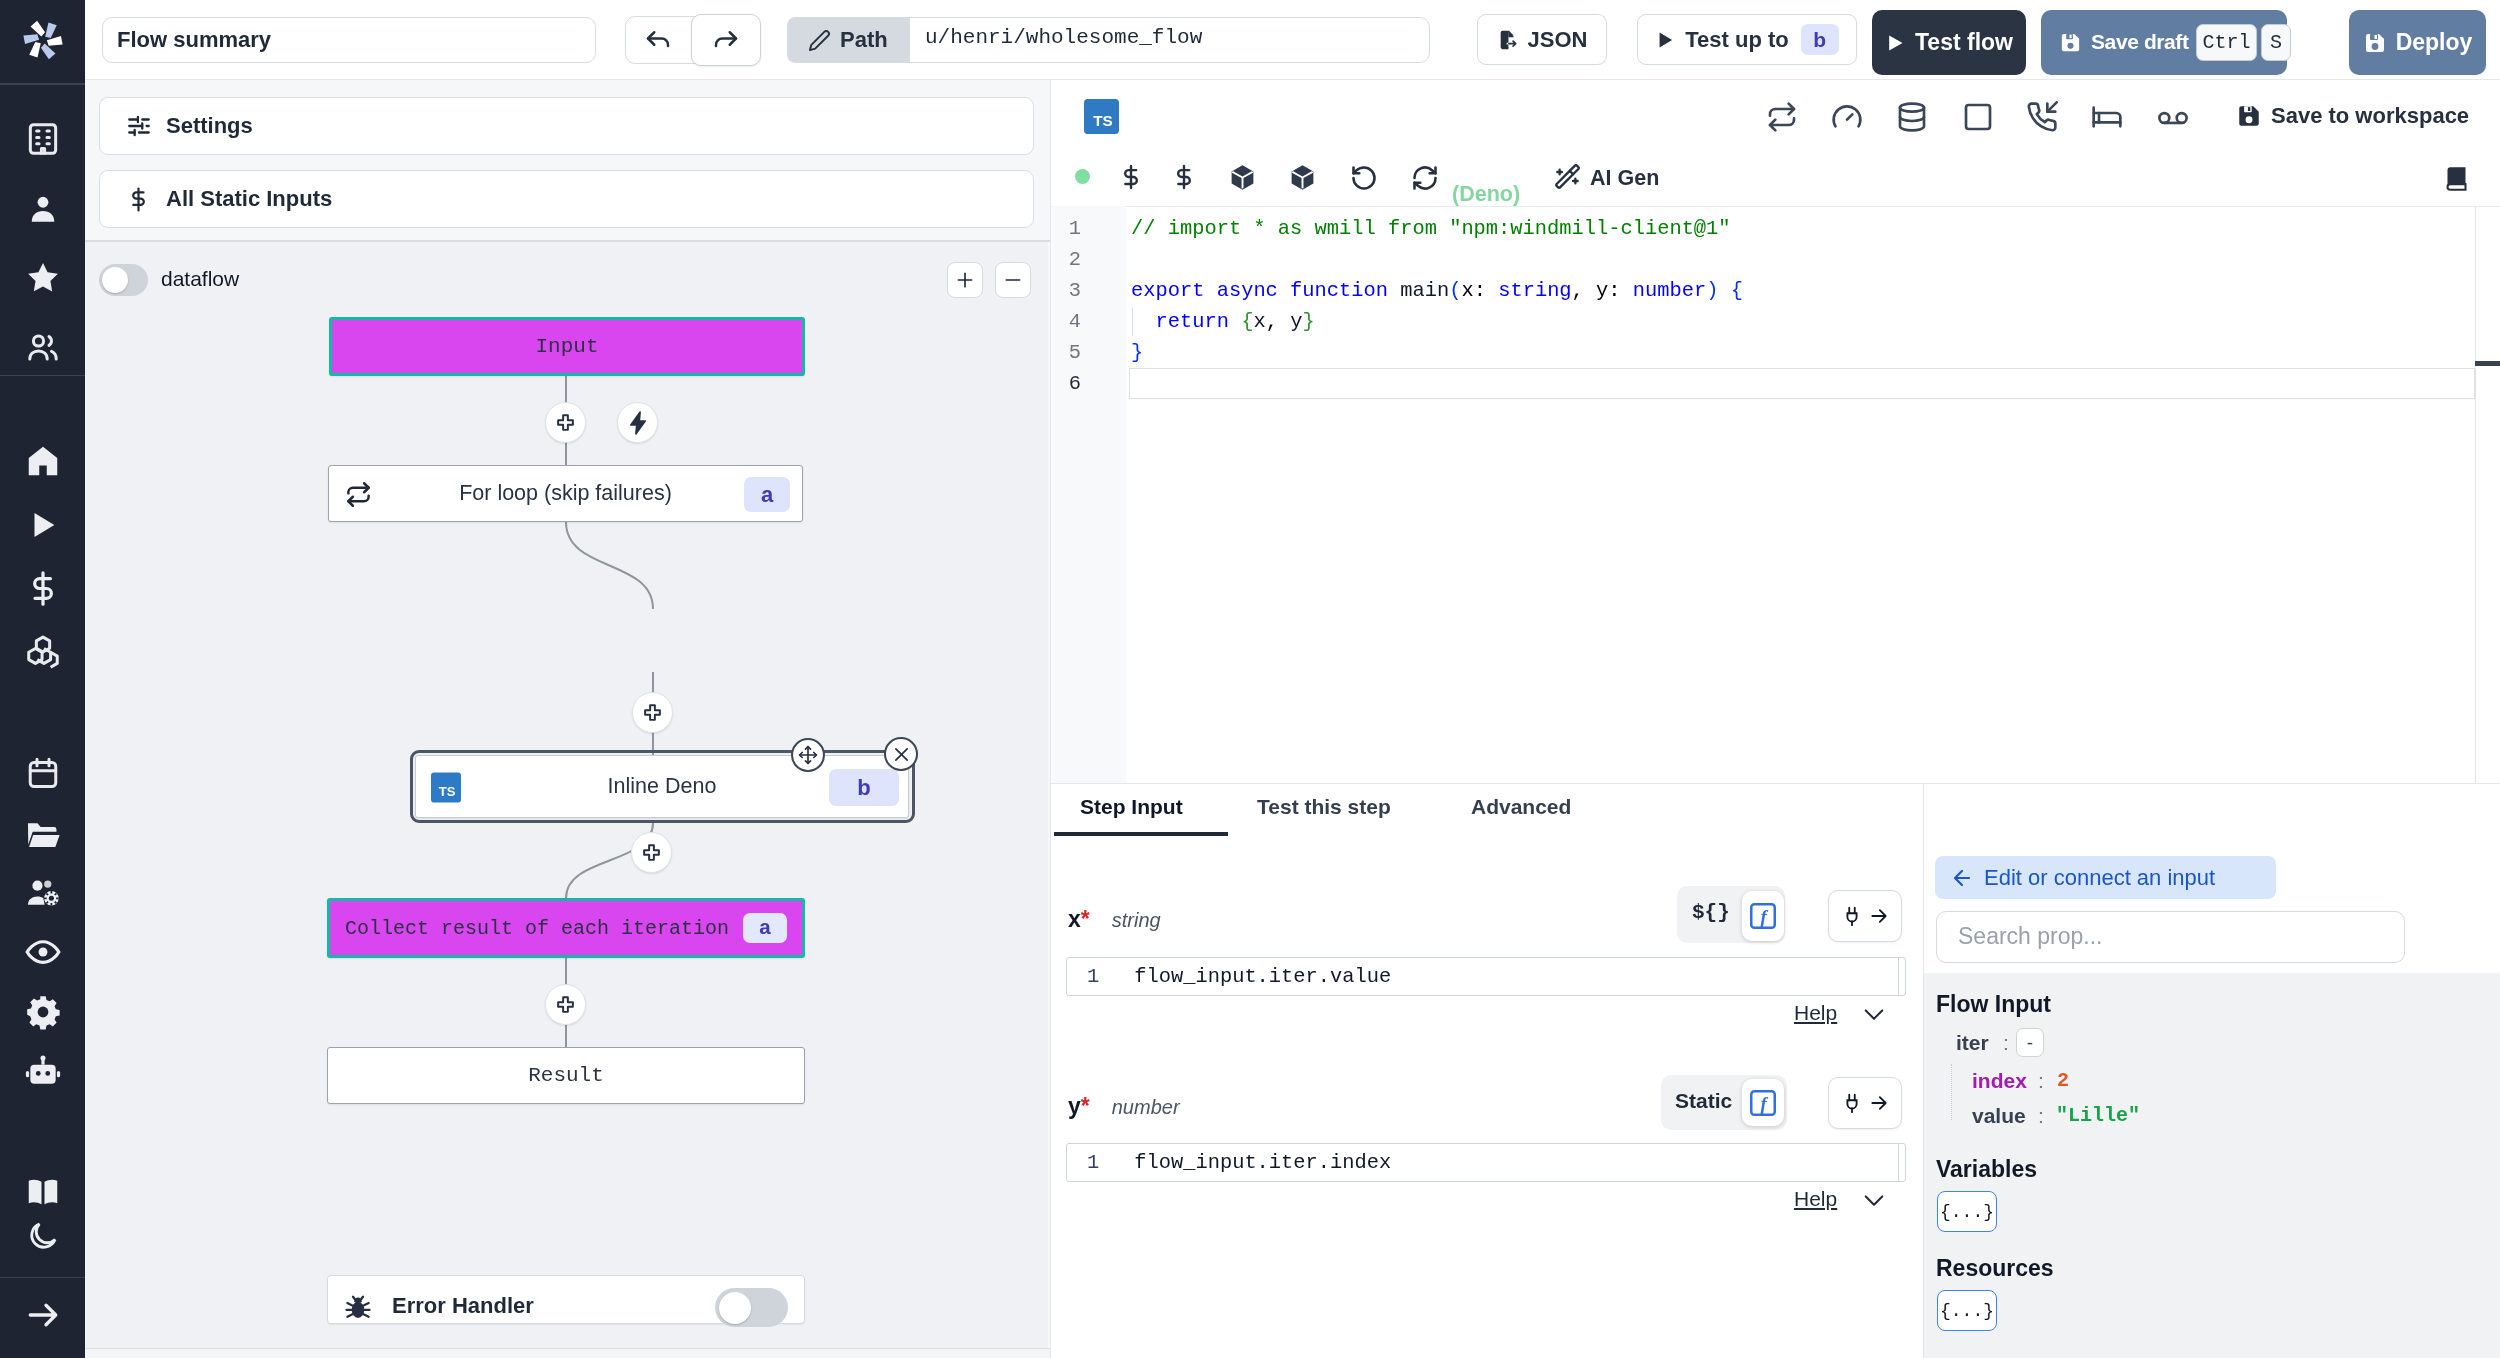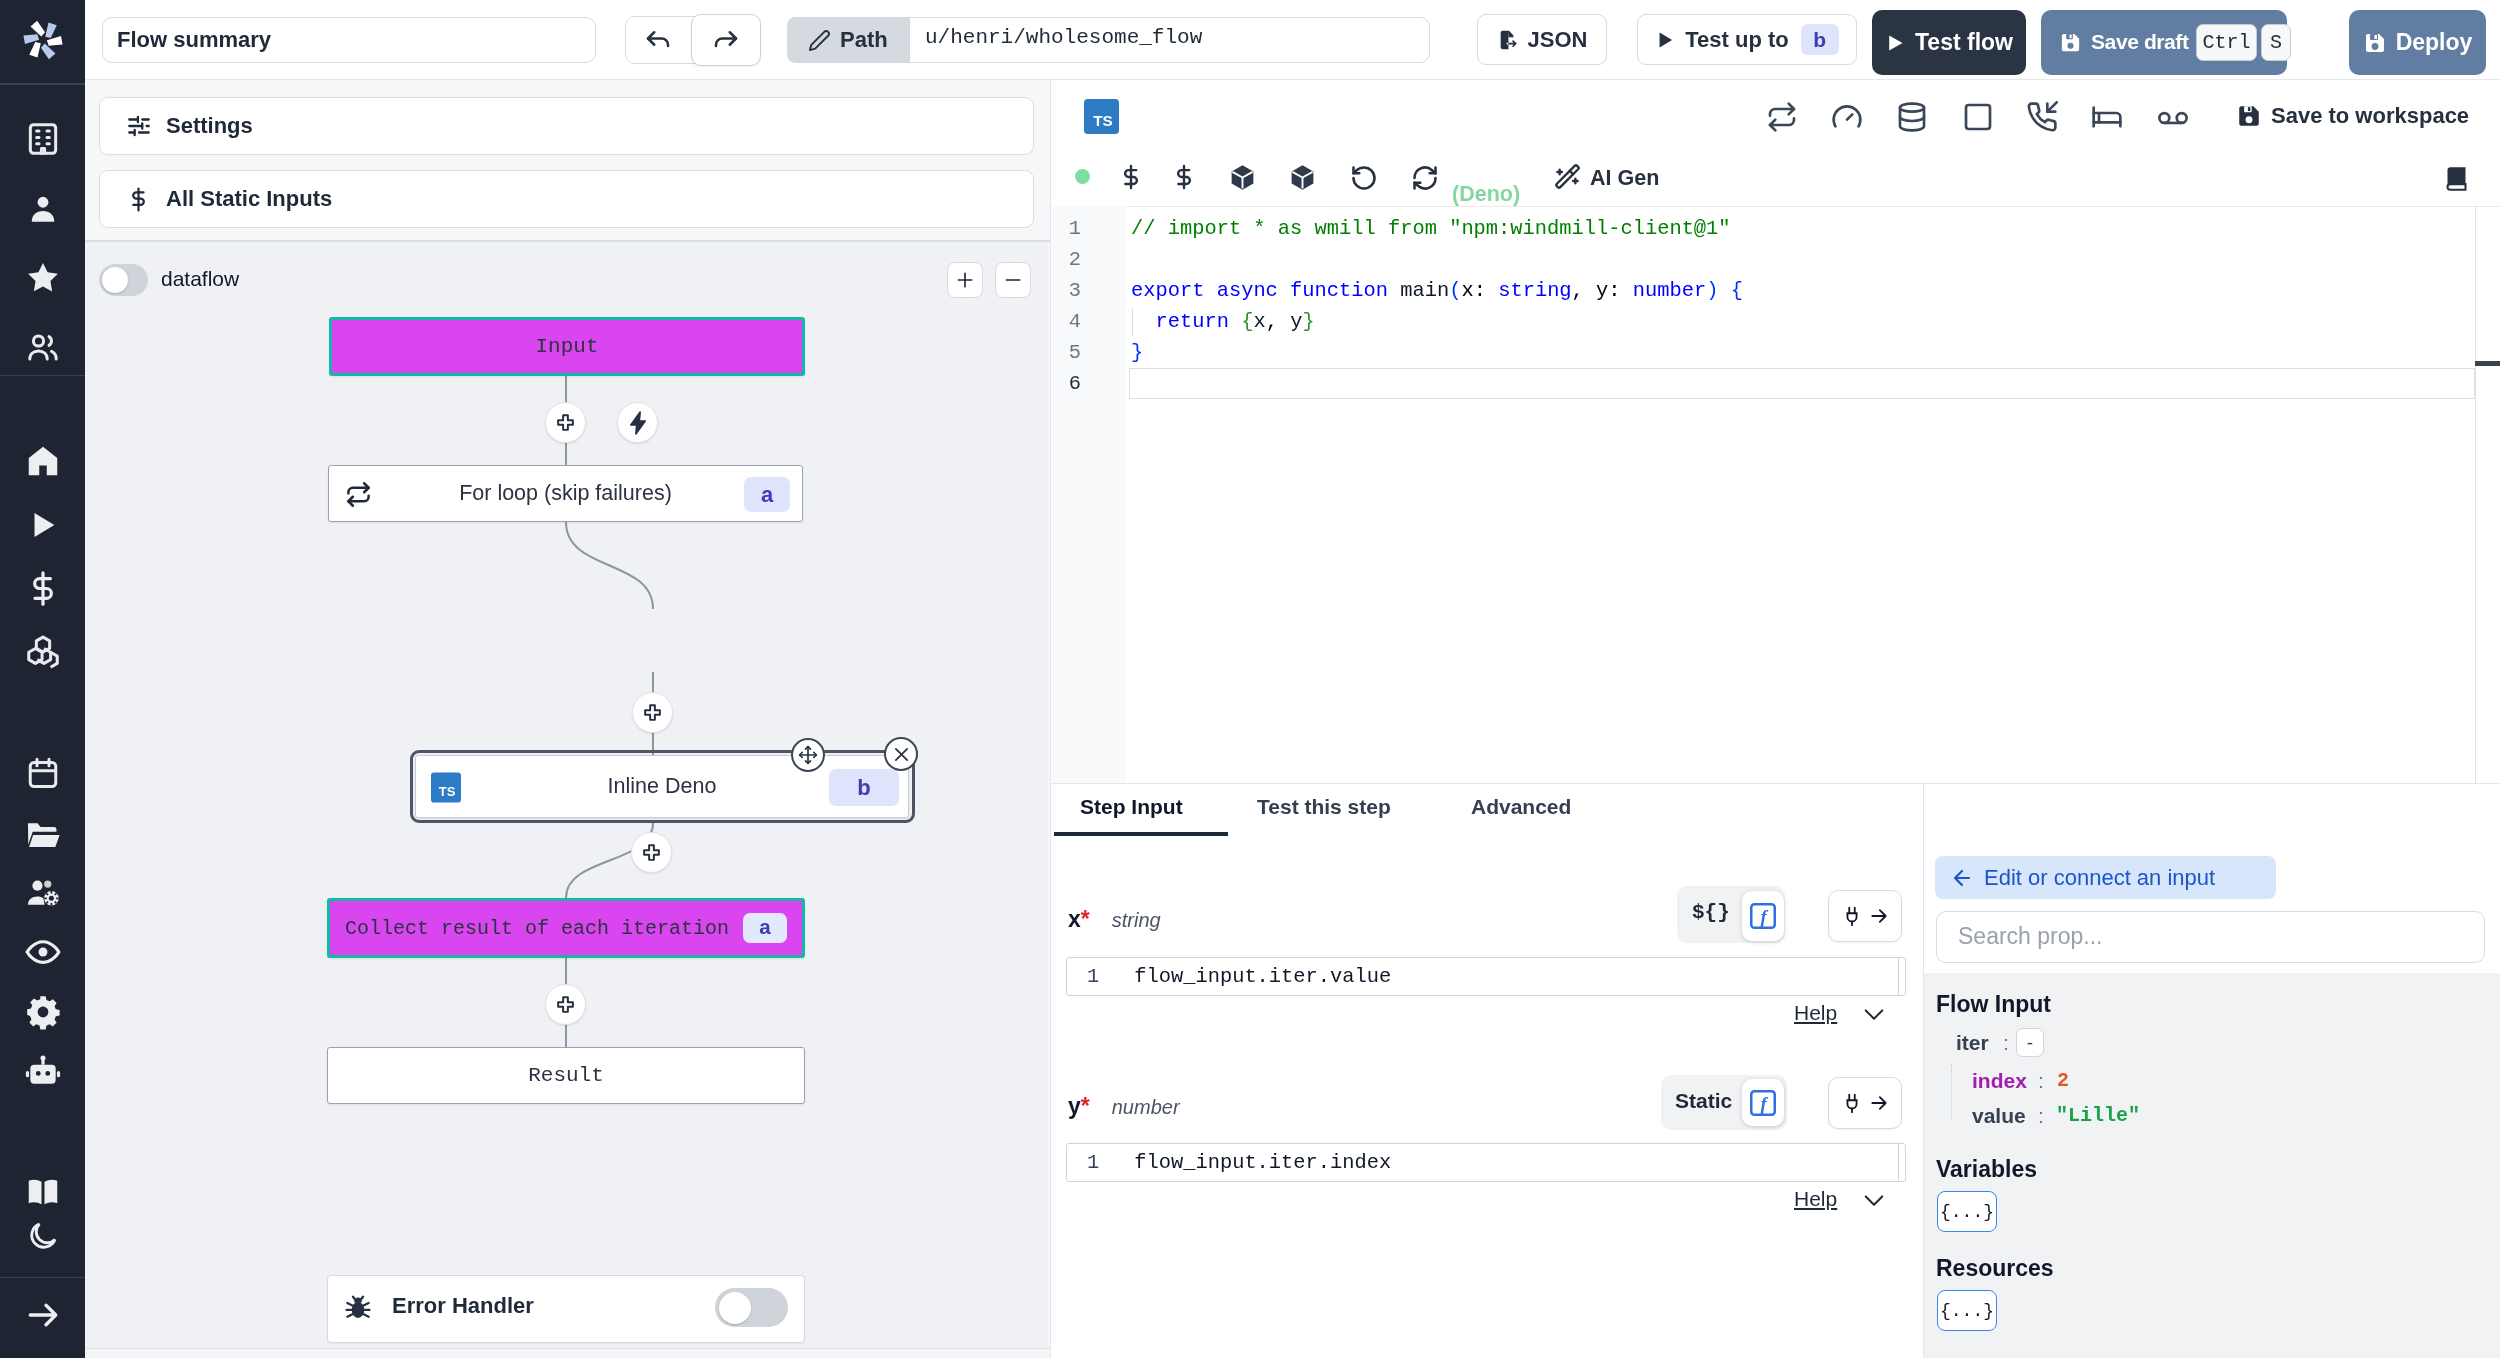--- a/index.html
+++ b/index.html
@@ -342,21 +342,21 @@
   </div>
   <div class="pluscirc" style="left:460px; top:904px;">
       <svg width="17" height="17" viewBox="-9 -9 18 18">
         <path d="M-2.5,-7.8 L2.5,-7.8 L2.5,-2.5 L7.8,-2.5 L7.8,2.5 L2.5,2.5 L2.5,7.8 L-2.5,7.8 L-2.5,2.5 L-7.8,2.5 L-7.8,-2.5 L-2.5,-2.5 Z" fill="#fff" stroke="#273043" stroke-width="2.1" stroke-linejoin="round"></path>
       </svg>
     </div>
   <div class="node wnode mono" style="left:242px; top:967px; width:478px; height:57px; font-family:'Liberation Mono',monospace; font-size:21px;">Result</div>
   <div class="abs" style="left:0px; top:1268px; width:965px; height:1px; background:#dadde2;"></div>
   <div class="abs" style="left:0px; top:1269px; width:965px; height:9px; background:#f4f5f7;"></div>
 
-  <div class="abs" style="left:242px; top:1195px; width:478px; height:68px; background:#fff; border:1px solid #d6dae0; border-radius:4px; box-shadow:0 1px 2px rgba(0,0,0,.06);">
+  <div class="abs" style="left:242px; top:1195px; width:478px; height:49px; background:#fff; border:1px solid #d6dae0; border-radius:4px; box-shadow:0 1px 2px rgba(0,0,0,.06);">
     <svg class="abs" style="left:15px; top:17px" width="30" height="30" viewBox="0 0 24 24" fill="#273043">
         <ellipse cx="12" cy="13.5" rx="5" ry="6.5"></ellipse>
         <path d="M9 6.5c0-1.7 1.3-3 3-3s3 1.3 3 3l-.5 1h-5z"></path>
         <g stroke="#273043" stroke-width="1.8" fill="none" stroke-linecap="round">
           <path d="M7.5 10 3.5 8M7.3 13.5H2.8M7.5 17l-4 2M16.5 10l4-2M16.7 13.5h4.5M16.5 17l4 2M9.5 5 8 3M14.5 5 16 3"></path>
         </g>
       </svg>
     <span class="abs" style="left:64px; top:17px; font-size:22px; font-weight:700; color:#1f2937;">Error Handler</span>
     <div class="abs" style="left:387px; top:12px; width:73px; height:39px; background:#cfd4db; border-radius:20px;">
       <div class="abs" style="left:4px; top:3.5px; width:32px; height:32px; background:#fff; border-radius:50%; box-shadow:0 1px 2px rgba(0,0,0,.2);"></div>
@@ -540,21 +540,21 @@
     </svg>
 
   <div class="abs" style="left:872px; top:703px; width:1px; height:575px; background:#e2e5ea;"></div>
   <div class="abs" style="left:873px; top:893px; width:577px; height:385px; background:#f0f2f4;"></div>
   <div class="abs" style="left:884px; top:776px; width:341px; height:43px; background:#d8e6fb; border-radius:8px; display:flex; align-items:center;">
     <svg style="margin-left:15px" width="24" height="24" viewBox="0 0 24 24" fill="none" stroke="#1c55c8" stroke-width="2.2" stroke-linecap="round" stroke-linejoin="round">
         <path d="M19 12H5M12 19l-7-7 7-7"></path>
       </svg>
     <span style="margin-left:10px; font-size:22px; color:#1c55c8;">Edit or connect an input</span>
   </div>
-  <div class="inp" style="left:885px; top:831px; width:549px; height:52px;">
+  <div class="inp" style="left:885px; top:831px; width:469px; height:52px;">
     <div class="abs" style="left:21px; top:11px; font-size:23px; color:#9aa1ac;">Search prop...</div>
   </div>
   <div class="abs h3" style="left:885px; top:911px;">Flow Input</div>
   <div class="abs" style="left:905px; top:951px; font-size:21px; font-weight:700; color:#374151;">iter</div>
   <div class="abs" style="left:952px; top:951px; font-size:21px; color:#6b7280;">:</div>
   <div class="abs" style="left:965px; top:948px; width:28px; height:29px; background:#fff; border:1px solid #cfd4da; border-radius:7px; display:flex; align-items:center; justify-content:center; font-size:19px; color:#374151;">-</div>
   <div class="abs" style="left:900px; top:984px; width:1px; height:56px; border-left:1.5px dotted #c6ccd3;"></div>
   <div class="abs" style="left:921px; top:989px; font-size:21px; font-weight:700; color:#a21caf;">index</div>
   <div class="abs" style="left:987px; top:989px; font-size:21px; color:#6b7280;">:</div>
   <div class="abs mono" style="left:1006px; top:989px; font-size:20px; font-weight:700; color:#e25822;">2</div>

